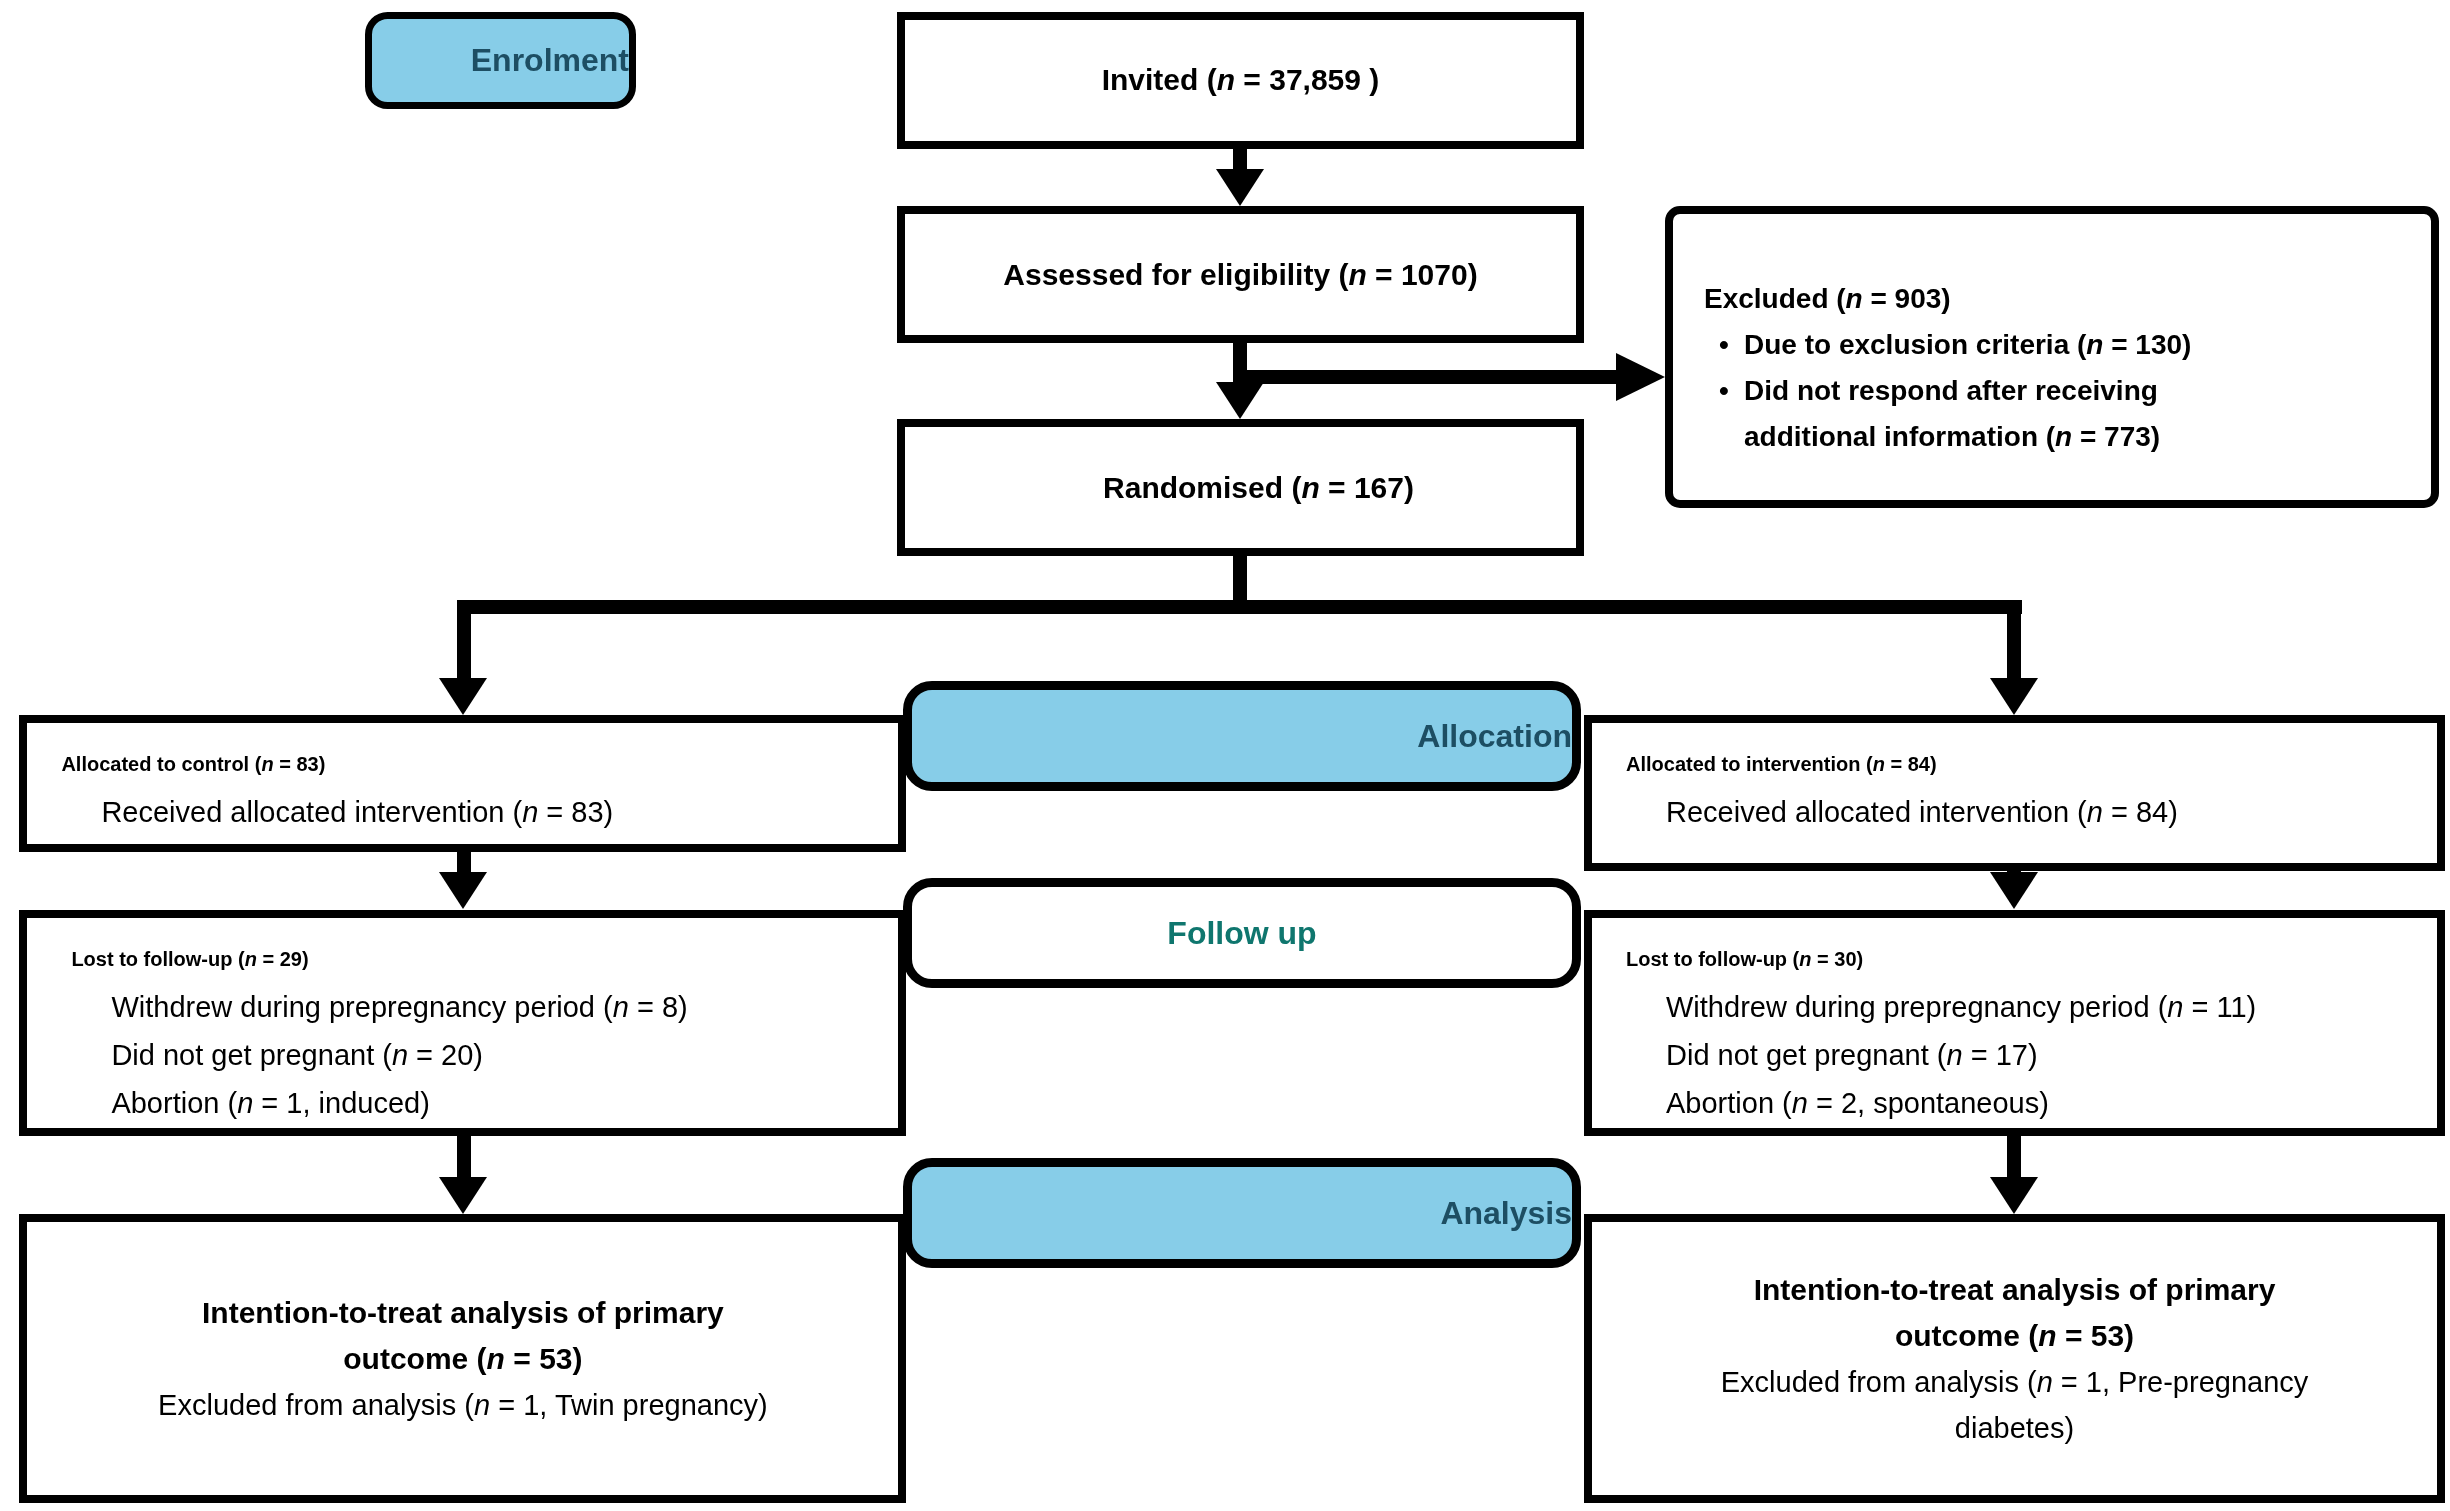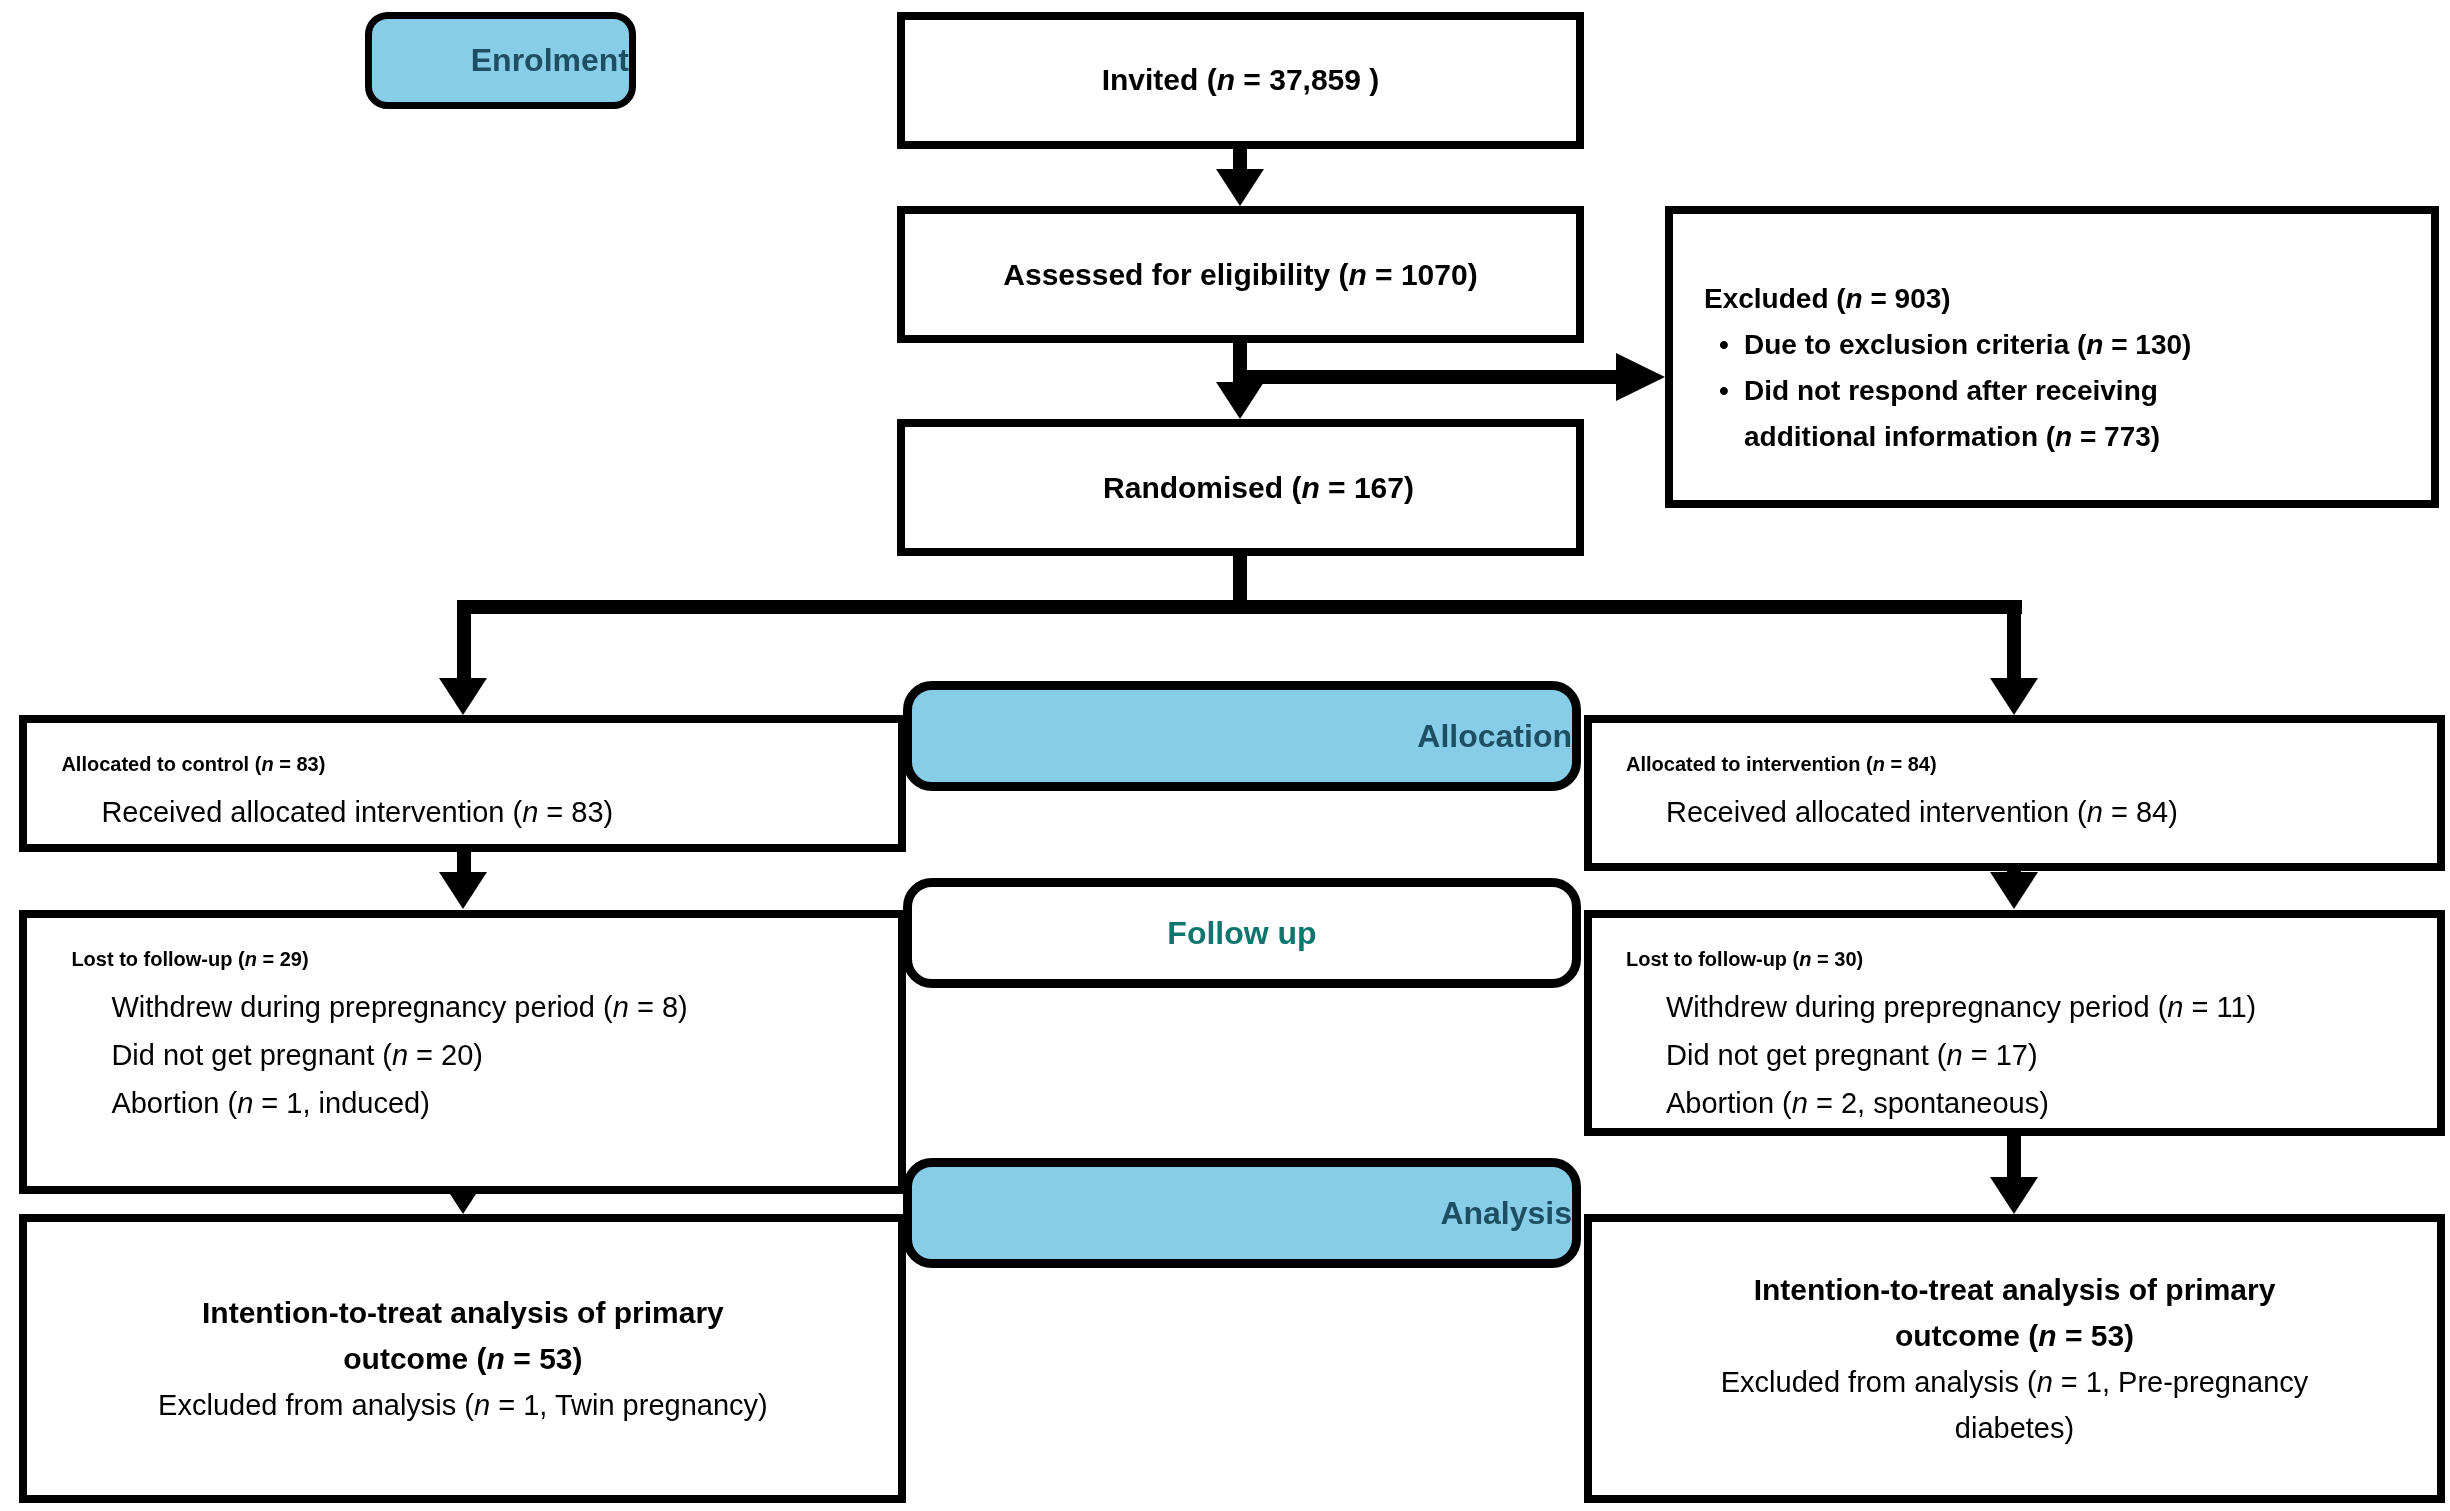--- a/index.html
+++ b/index.html
@@ -33,21 +33,21 @@
   }
   .title-line{font-weight:bold;font-size:20px;line-height:48px;}
   .sub-line{font-weight:normal;font-size:29px;line-height:48px;margin-left:40px;}
   .analysis-box{
     display:flex;flex-direction:column;align-items:center;justify-content:center;
     text-align:center;
   }
   .analysis-title{font-weight:bold;font-size:30px;line-height:46px;max-width:632px;}
   .analysis-sub{font-weight:normal;font-size:29px;line-height:46px;max-width:690px;}
   
-  .excluded-pad{padding:62px 19.4px 13px 31px;}
+  .excluded-pad{padding:62px 19.4px 13px 31px;border-radius:15px;}
   .excl-title{font-weight:bold;font-size:28px;line-height:46px;}
   .bullet-row{display:flex;align-items:flex-start;}
   .bullet-glyph{width:40px;font-weight:bold;font-size:28px;line-height:46px;text-align:center;flex:0 0 40px;}
   .bullet-text{font-weight:bold;font-size:28px;line-height:46px;max-width:516px;}
   
   .band{
     position:absolute;
     border:9px solid var(--line);
     border-radius:29px;
     box-sizing:border-box;
@@ -147,21 +147,21 @@
   <div class="box left-pad" style="left:19.4px;top:715px;width:887px;height:137px;">
     <div class="title-line">Allocated to control (<i>n</i> = 83)</div>
     <div class="sub-line">Received allocated intervention (<i>n</i> = 83)</div>
   </div>
 
   <div class="box left-pad" style="left:1584px;top:715px;width:861px;height:156px;">
     <div class="title-line">Allocated to intervention (<i>n</i> = 84)</div>
     <div class="sub-line">Received allocated intervention (<i>n</i> = 84)</div>
   </div>
 
-  <div class="box left-pad" style="left:19.4px;top:910px;width:887px;height:284px;padding-left:44px;">
+  <div class="box left-pad" style="left:19.4px;top:910px;width:887px;height:226px;padding-left:44px;">
     <div class="title-line">Lost to follow-up (<i>n</i> = 29)</div>
     <div class="sub-line">Withdrew during prepregnancy period (<i>n</i> = 8)</div>
     <div class="sub-line">Did not get pregnant (<i>n</i> = 20)</div>
     <div class="sub-line">Abortion (<i>n</i> = 1, induced)</div>
   </div>
 
   <div class="box left-pad" style="left:1584px;top:910px;width:861px;height:226px;">
     <div class="title-line">Lost to follow-up (<i>n</i> = 30)</div>
     <div class="sub-line">Withdrew during prepregnancy period (<i>n</i> = 11)</div>
     <div class="sub-line">Did not get pregnant (<i>n</i> = 17)</div>

